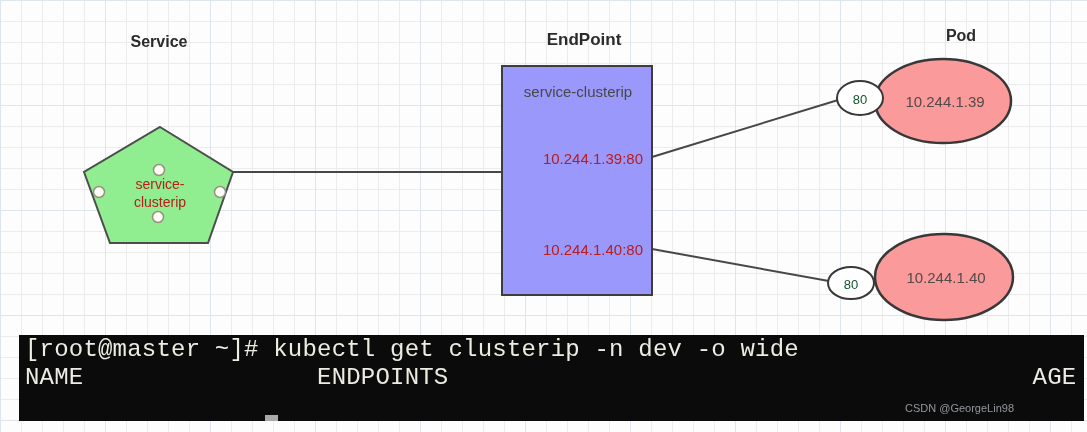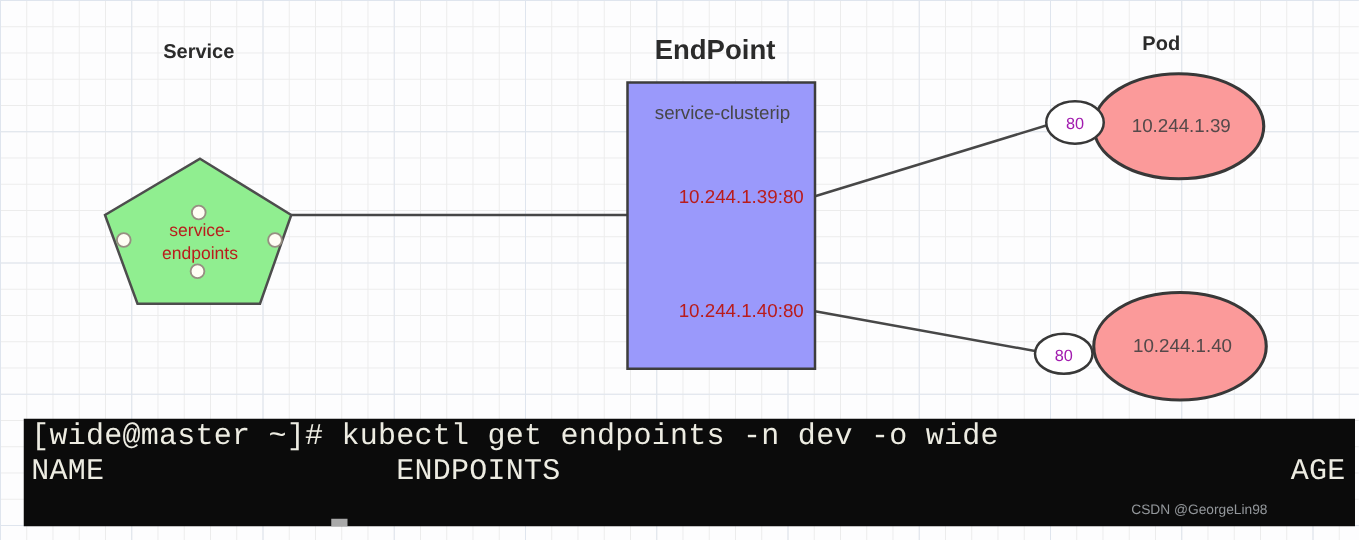--- a/index.html
+++ b/index.html
@@ -23,21 +23,21 @@
   .conn-dot{fill:#fffdf4;stroke:#978f82;stroke-width:1.5;}
   .edge{stroke:#474747;stroke-width:2;fill:none;}
   .lbl{position:absolute;transform:translate(-50%,-50%);white-space:nowrap;
        font-weight:bold;font-size:16px;color:#2b2b2b;}
   .shape-text{position:absolute;transform:translate(-50%,-50%);white-space:nowrap;
        font-size:15px;color:#474747;text-align:center;}
   .pent-text{font-size:14px;line-height:18px;color:#b91c1c;}
   .box-row{position:absolute;width:150px;text-align:right;box-sizing:border-box;
        padding-right:9px;font-size:15px;color:#b91c1c;transform:translate(0,-50%);}
   .pod-ip{color:#55494a;}
-  .port-num{font-size:13px;color:#a21caf;}
+  .port-num{font-size:13px;color:#14532d;}
   .terminal{
     position:absolute;left:19px;top:335px;width:1065px;height:86px;
     background:var(--terminal_bg);color:var(--terminal_fg);
     font-family:"Liberation Mono",monospace;font-size:24px;line-height:28px;
     letter-spacing:0.2px;padding:1px 0 0 6px;box-sizing:border-box;overflow:hidden;
   }
   .tline{white-space:pre;}
   .t-ip{color:var(--terminal_ip);}
   .cursor{position:absolute;left:246px;top:80px;width:13px;height:6px;background:#a9a9a9;}
   .watermark{
@@ -63,37 +63,37 @@
 
     <rect class="shape-rect" x="502" y="66" width="150" height="229"></rect>
 
     <ellipse class="shape-pod" cx="943" cy="101" rx="68" ry="42"></ellipse>
     <ellipse class="shape-port" cx="860" cy="98" rx="23" ry="17"></ellipse>
     <ellipse class="shape-pod" cx="944" cy="277" rx="69" ry="43"></ellipse>
     <ellipse class="shape-port" cx="851" cy="283" rx="23" ry="16"></ellipse>
   </svg>
 
   <div class="lbl" style="left:159px;top:42px;">Service</div>
-  <div class="lbl" style="left:572px;top:40px;font-size:22px;">EndPoint</div>
-  <div class="lbl" style="left:929px;top:36px;">Pod</div>
+  <div class="lbl" style="left:584px;top:40px;font-size:17px;">EndPoint</div>
+  <div class="lbl" style="left:961px;top:36px;">Pod</div>
 
   <div class="shape-text pent-text" style="left:160px;top:193px;">
     <div>service-</div>
-    <div>endpoints</div>
+    <div>clusterip</div>
   </div>
 
   <div class="shape-text" style="left:578px;top:91px;">service-clusterip</div>
   <div class="box-row" style="left:502px;top:158px;">10.244.1.39:80</div>
   <div class="box-row" style="left:502px;top:249px;text-align:right;">10.244.1.40:80</div>
 
   <div class="shape-text port-num" style="left:860px;top:99px;">80</div>
   <div class="shape-text pod-ip" style="left:945px;top:101px;">10.244.1.39</div>
   <div class="shape-text port-num" style="left:851px;top:284px;">80</div>
   <div class="shape-text pod-ip" style="left:946px;top:277px;">10.244.1.40</div>
 </div>
 
 <div class="terminal">
-  <div class="tline">[wide@master ~]# kubectl get endpoints -n dev -o wide</div>
+  <div class="tline">[root@master ~]# kubectl get clusterip -n dev -o wide</div>
   <div class="tline">NAME                ENDPOINTS                                        AGE</div>
   <div class="cursor"></div>
 </div>
 
 <div class="watermark">CSDN @GeorgeLin98</div>
 
 </body></html>

